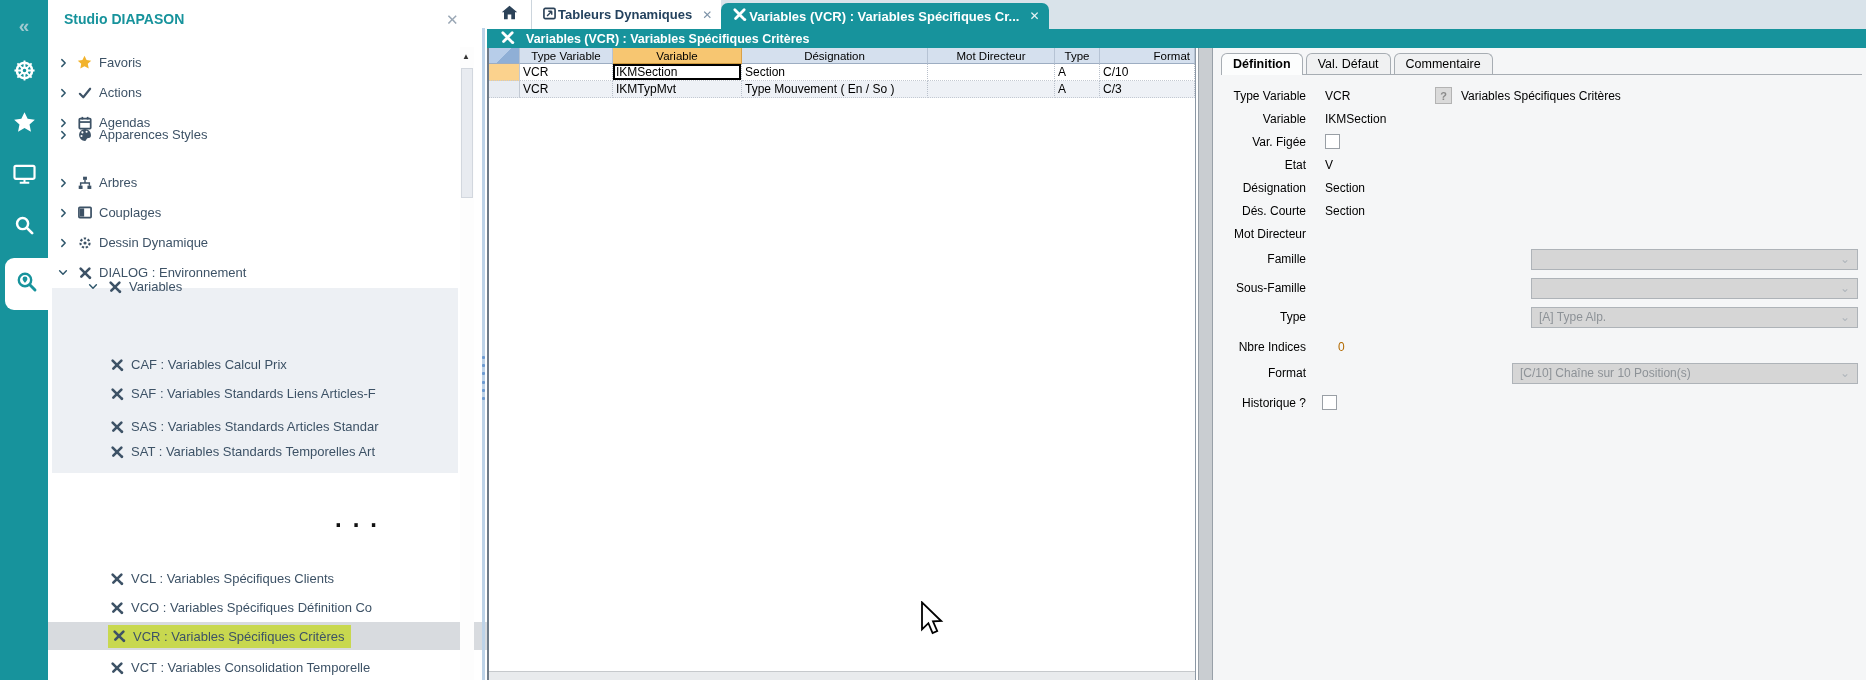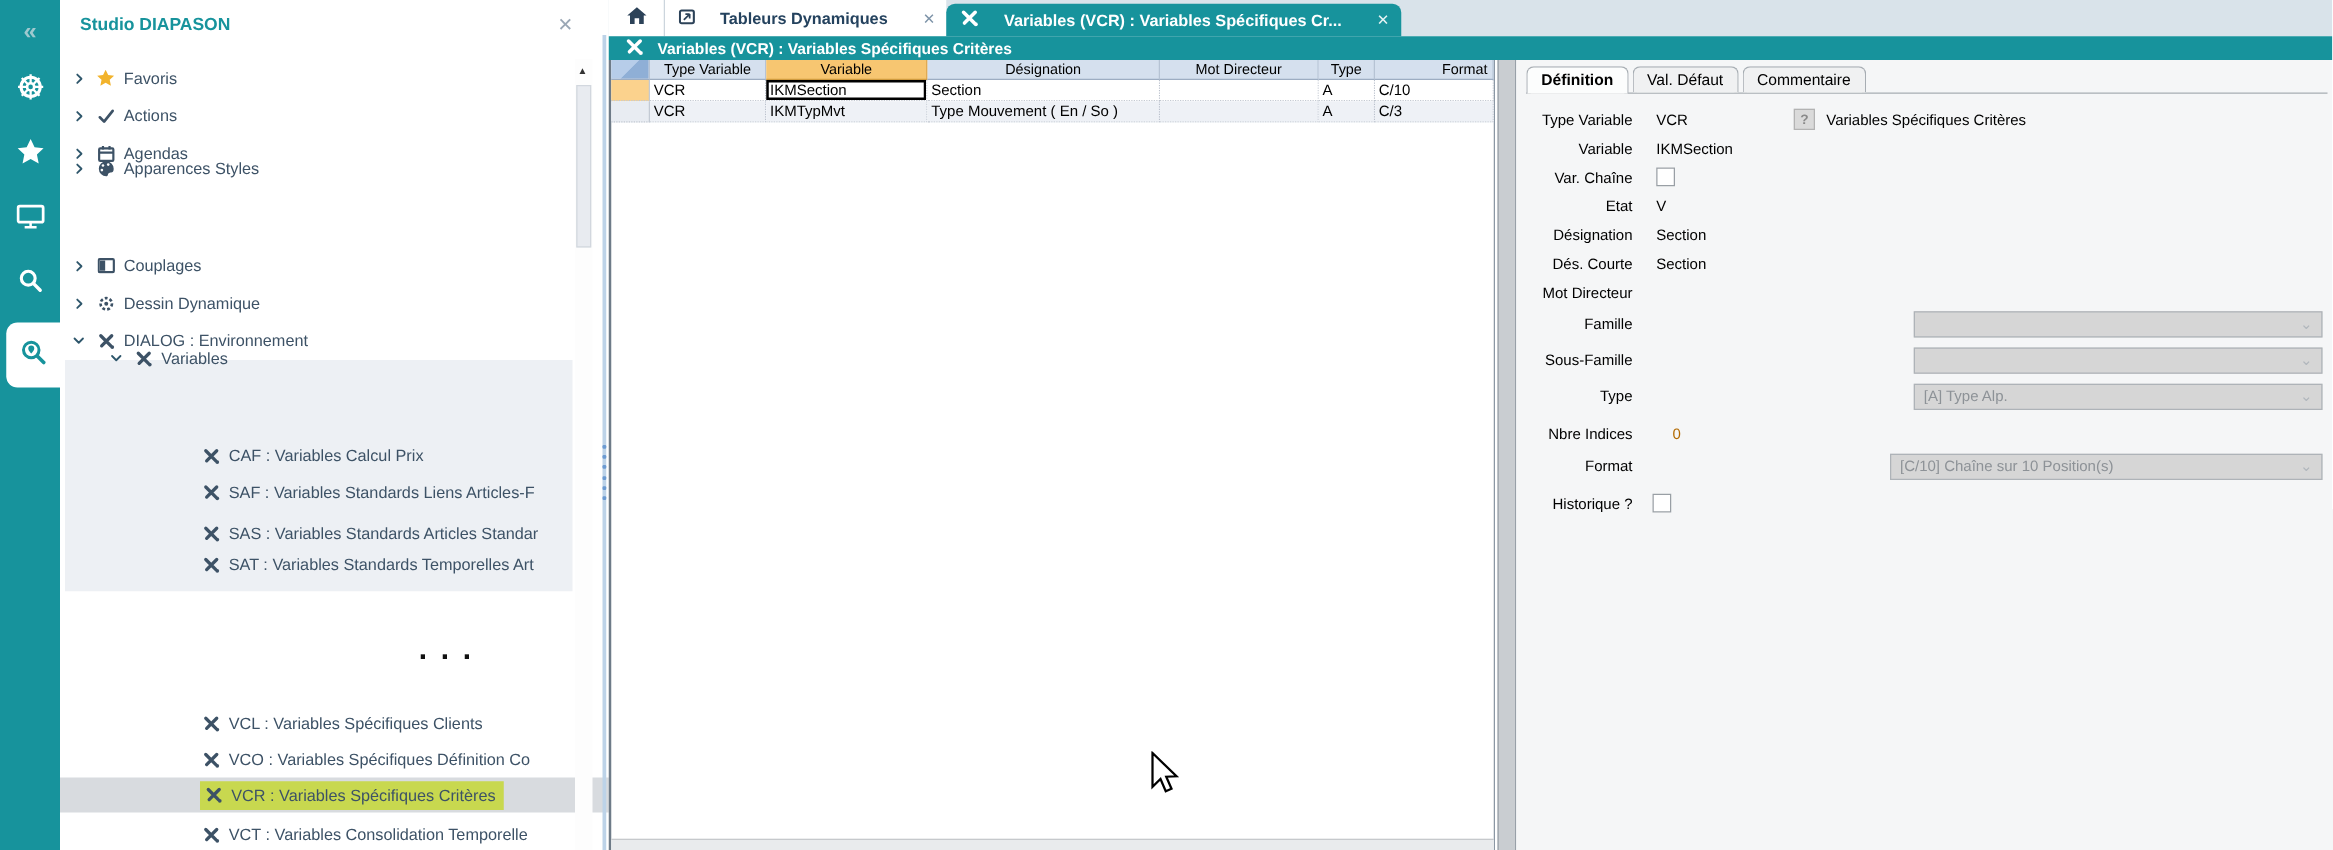--- a/index.html
+++ b/index.html
@@ -16,37 +16,37 @@
   .sidebar{position:absolute;left:48px;top:0;width:412px;height:680px;background:#fff;color:#3d5266;}
   .sb-title{position:absolute;left:16px;top:11px;font-size:14px;font-weight:bold;color:#17939c;}
   .sb-close{position:absolute;left:398px;top:11px;color:#9aa7b5;font-size:15px;cursor:pointer;}
   .tree-block{position:absolute;left:4px;top:288px;width:406px;height:185px;background:#edf0f4;}
   .trow{position:absolute;left:0;width:412px;height:29px;display:flex;align-items:center;gap:6px;font-size:13px;cursor:pointer;white-space:nowrap;}
   .trow .chev{width:14px;display:flex;justify-content:center;color:#2e566b;flex:none;}
   .trow .ticon{width:17px;display:flex;justify-content:center;color:#3d5266;flex:none;}
   .lvl0{padding-left:8px;}
   .lvl1{padding-left:38px;}
   .lvl2{padding-left:64px;}
-  .lvl3{padding-left:112px;}
+  .lvl3{padding-left:60px;}
   .trow.selected{background:#d8dbdf;}
   .hl{display:flex;align-items:center;gap:6px;background:#c8d84f;padding:4px 7px 4px 2px;}
   .ellipsis{position:absolute;left:284px;top:508px;font-size:21px;font-weight:bold;letter-spacing:5px;color:#111;font-family:"DejaVu Sans Mono",monospace;}
   
   .tscroll{position:absolute;left:460px;top:47px;width:14px;height:633px;background:#fdfdfd;}
   .tscroll-up{position:absolute;left:2px;top:5px;font-size:8px;color:#333;cursor:pointer;}
   .tscroll-thumb{position:absolute;left:1px;top:21px;width:10px;height:128px;background:#e8ebf0;border:1px solid #d2d7de;cursor:grab;}
   
   .vsplit{position:absolute;left:482px;top:28px;width:3px;height:652px;background:#bdd3e8;cursor:col-resize;}
   .vgrip{position:absolute;left:479px;top:356px;width:9px;height:44px;display:flex;flex-direction:column;align-items:center;justify-content:space-between;cursor:col-resize;}
   .vgrip i{width:3px;height:3px;background:#6c9bd2;border-radius:1px;}
 
   
   .tabbar{position:absolute;left:487px;top:0;width:1379px;height:29px;background:#d9e3ea;display:flex;align-items:flex-end;}
   .tab-home{width:44px;height:29px;background:#fff;border-right:1px solid #ccd5dd;display:flex;align-items:center;justify-content:center;cursor:pointer;}
-  .tab{height:29px;background:#fff;display:flex;align-items:center;padding:0 9px 0 11px;gap:20px;color:#24425e;font-size:13px;font-weight:bold;cursor:pointer;}
+  .tab{height:29px;background:#fff;display:flex;align-items:center;padding:0 9px 0 11px;gap:2px;color:#24425e;font-size:13px;font-weight:bold;cursor:pointer;}
   .tab .tclose{color:#7d93a8;font-size:12px;margin-left:8px;font-weight:normal;}
   .tab-active{background:#17939c;color:#fff;border-radius:7px 7px 0 0;height:26px;}
   .tab-active .tclose{color:#e8f4f5;}
 
   
   .titlebar{position:absolute;left:487px;top:29px;width:1379px;height:19px;background:#17939c;color:#fff;display:flex;align-items:center;gap:11px;padding-left:13px;box-sizing:border-box;font-size:12.5px;font-weight:bold;}
 
   
   .gridwrap{position:absolute;left:487px;top:48px;width:709px;height:632px;background:#fff;border-left:2px solid #6e7b88;border-right:1px solid #8b97a4;box-sizing:border-box;}
   .grow{display:flex;width:706px;}
@@ -186,20 +186,36 @@
       <span class="ticon">
           <svg width="14" height="14" viewBox="0 0 16 16">
             <path d="M8 1.2 A6.8 6.8 0 1 0 8 14.8 C9.9 14.8 9.2 12.5 10.6 11.8 C12.1 11.1 14.8 12.3 14.8 8 A6.8 6.8 0 0 0 8 1.2 Z" fill="currentColor"></path>
             <circle cx="5" cy="5" r="1.2" fill="#fff"></circle>
             <circle cx="9.8" cy="4.2" r="1.2" fill="#fff"></circle>
             <circle cx="4" cy="9.2" r="1.2" fill="#fff"></circle>
           </svg>
         </span>
       <span>Apparences Styles</span>
     </div>
+    <div class="trow lvl0" style="top:168px">
+      <span class="chev">
+          <svg width="9" height="10" viewBox="0 0 16 16">
+            <path d="M5 2 L11 8 L5 14" fill="none" stroke="#2e566b" stroke-width="2.6" stroke-linecap="round" stroke-linejoin="round"></path>
+          </svg>
+        </span>
+      <span class="ticon">
+          <svg width="14" height="14" viewBox="0 0 16 16">
+            <rect x="5.8" y="0.8" width="4.4" height="3.6" fill="currentColor"></rect>
+            <rect x="0.8" y="11" width="4.4" height="3.8" fill="currentColor"></rect>
+            <rect x="10.8" y="11" width="4.4" height="3.8" fill="currentColor"></rect>
+            <path d="M8 4.4 V8 M3 11 V8 H13 V11" fill="none" stroke="currentColor" stroke-width="1.6"></path>
+          </svg>
+        </span>
+      <span>Arbres</span>
+    </div>
     <div class="trow lvl0" style="top:198px">
       <span class="chev">
           <svg width="9" height="10" viewBox="0 0 16 16">
             <path d="M5 2 L11 8 L5 14" fill="none" stroke="#2e566b" stroke-width="2.6" stroke-linecap="round" stroke-linejoin="round"></path>
           </svg>
         </span>
       <span class="ticon">
           <svg width="14" height="13" viewBox="0 0 16 15">
             <rect x="1" y="1.5" width="14" height="12" rx="1" fill="none" stroke="currentColor" stroke-width="2"></rect>
             <rect x="2.2" y="2.8" width="4.8" height="9.4" fill="currentColor"></rect>
@@ -420,21 +436,21 @@
         <span class="flabel">Type Variable</span>
         <span class="fvalue fixed">VCR</span>
         <span class="qbox">?</span>
         <span class="qdesc">Variables Spécifiques Critères</span>
       </div>
       <div class="frow">
         <span class="flabel">Variable</span>
         <span class="fvalue">IKMSection</span>
       </div>
       <div class="frow">
-        <span class="flabel">Var. Chaîne</span>
+        <span class="flabel">Var. Figée</span>
         <span class="cb"></span>
       </div>
       <div class="frow">
         <span class="flabel">Etat</span>
         <span class="fvalue">V</span>
       </div>
       <div class="frow">
         <span class="flabel">Désignation</span>
         <span class="fvalue">Section</span>
       </div>

